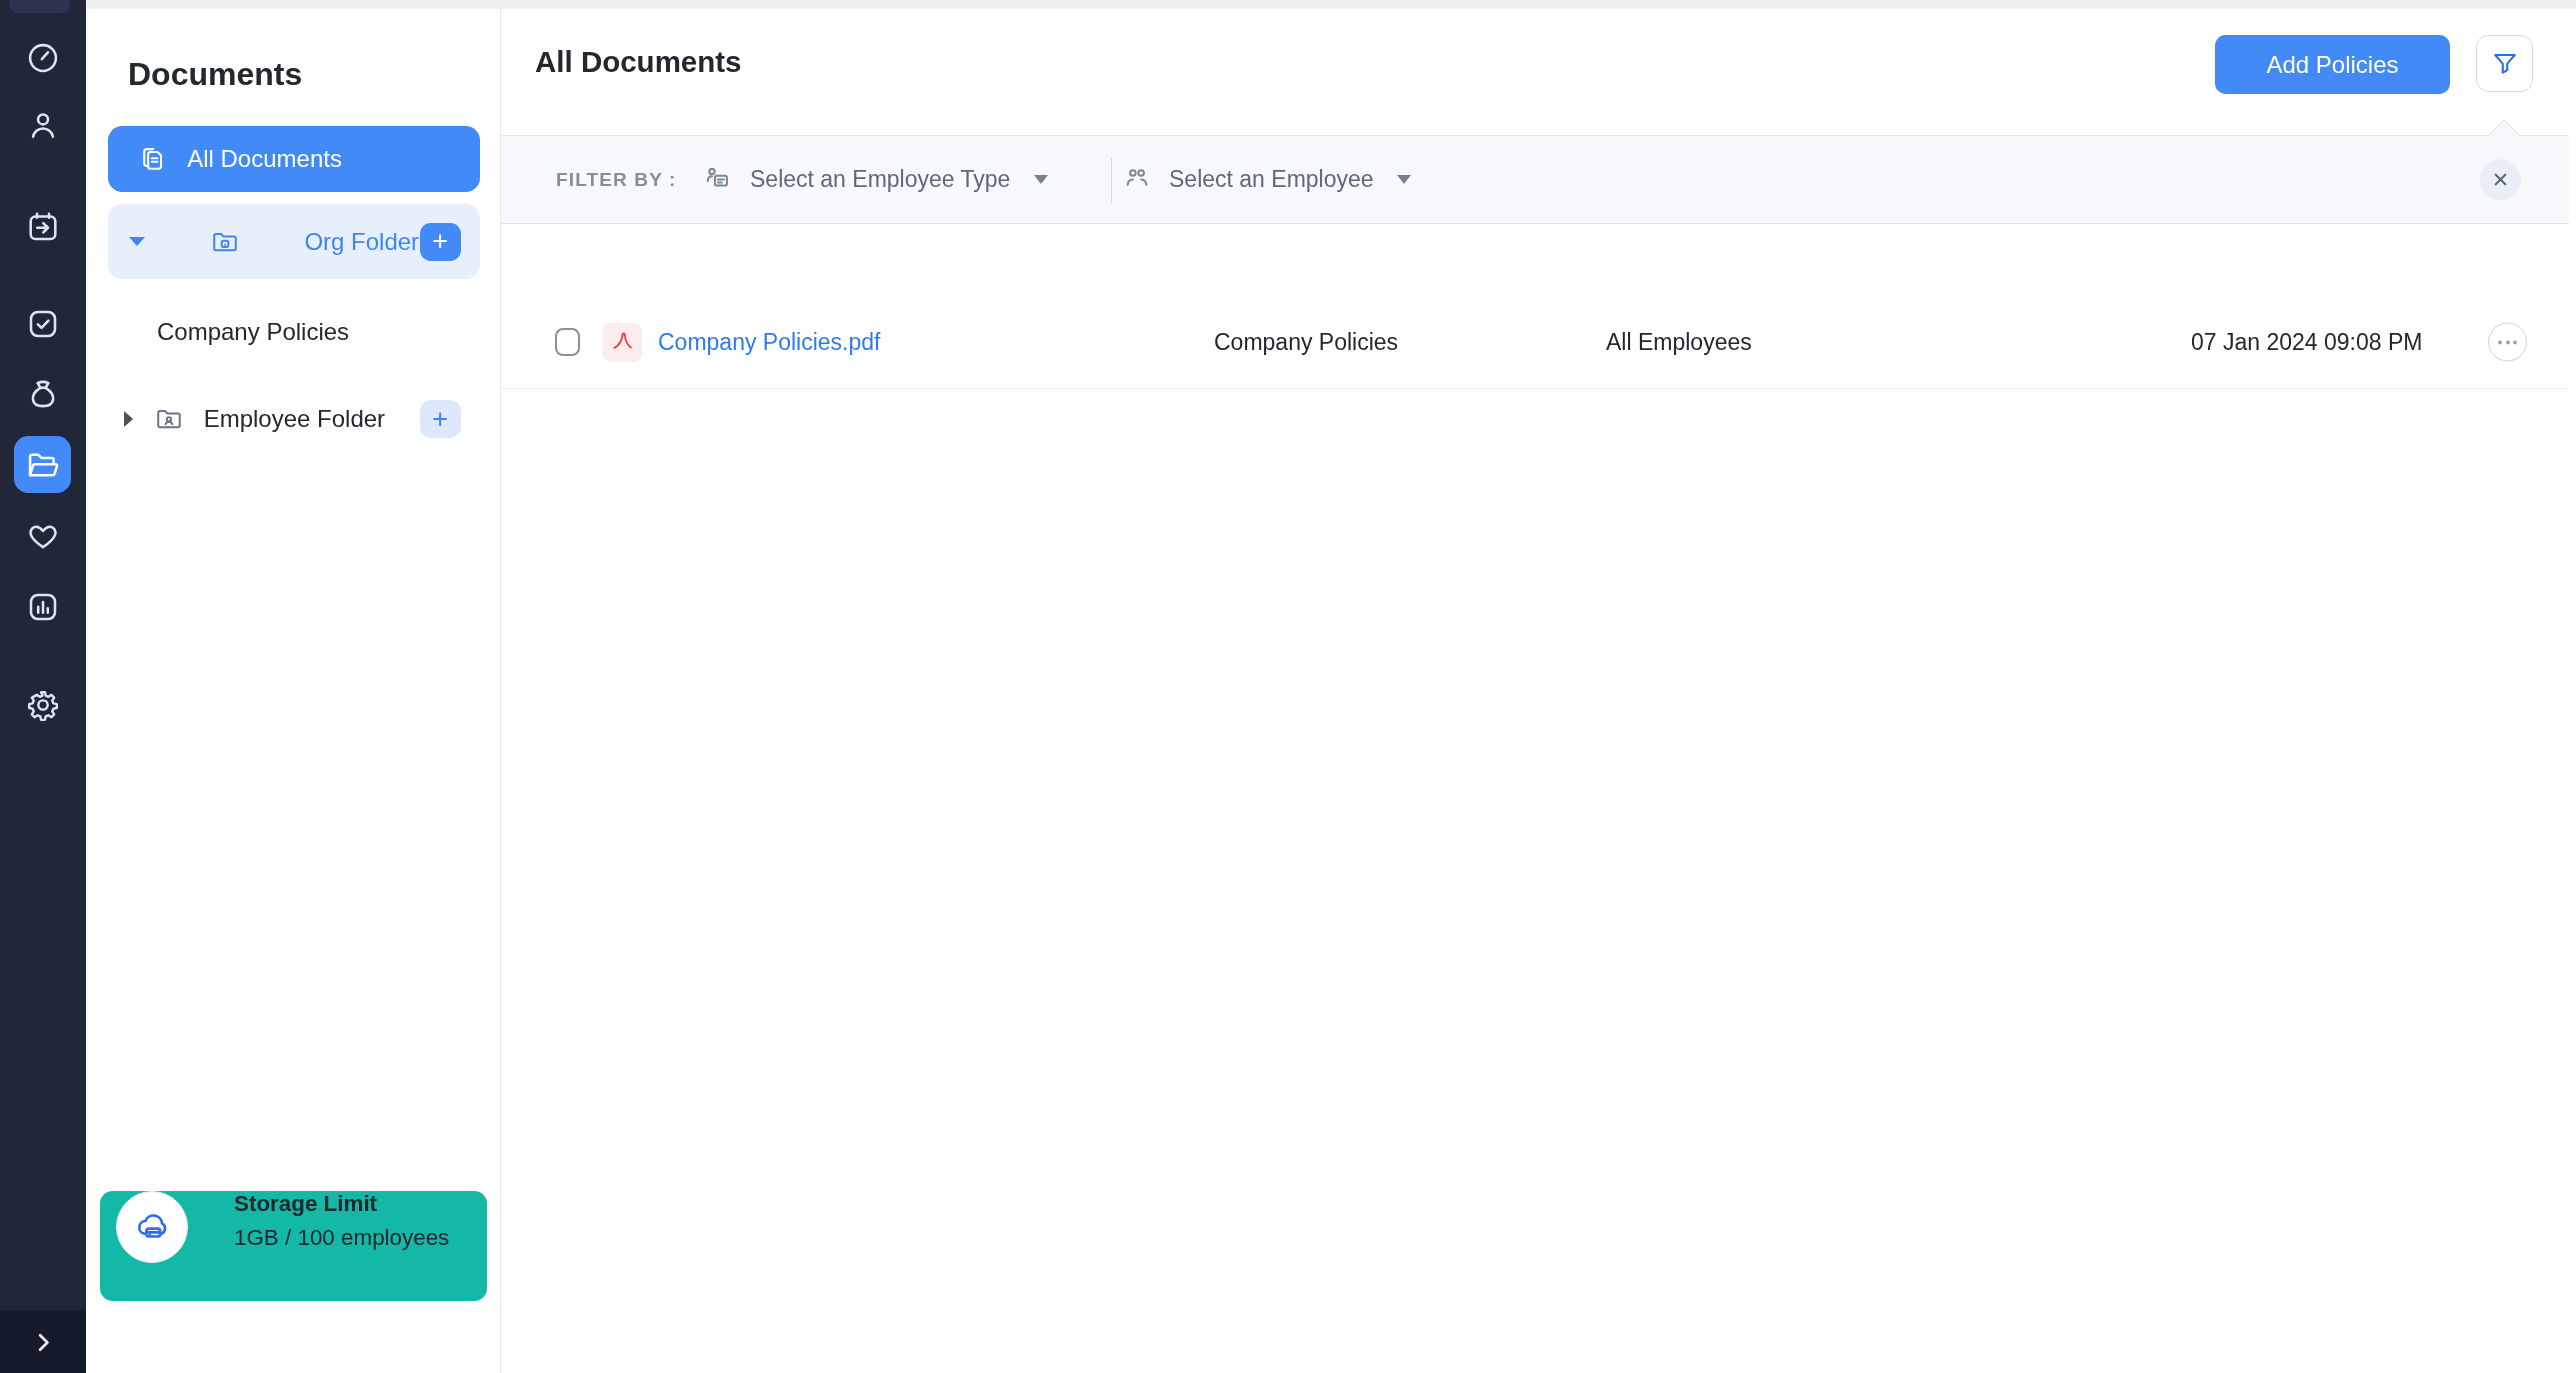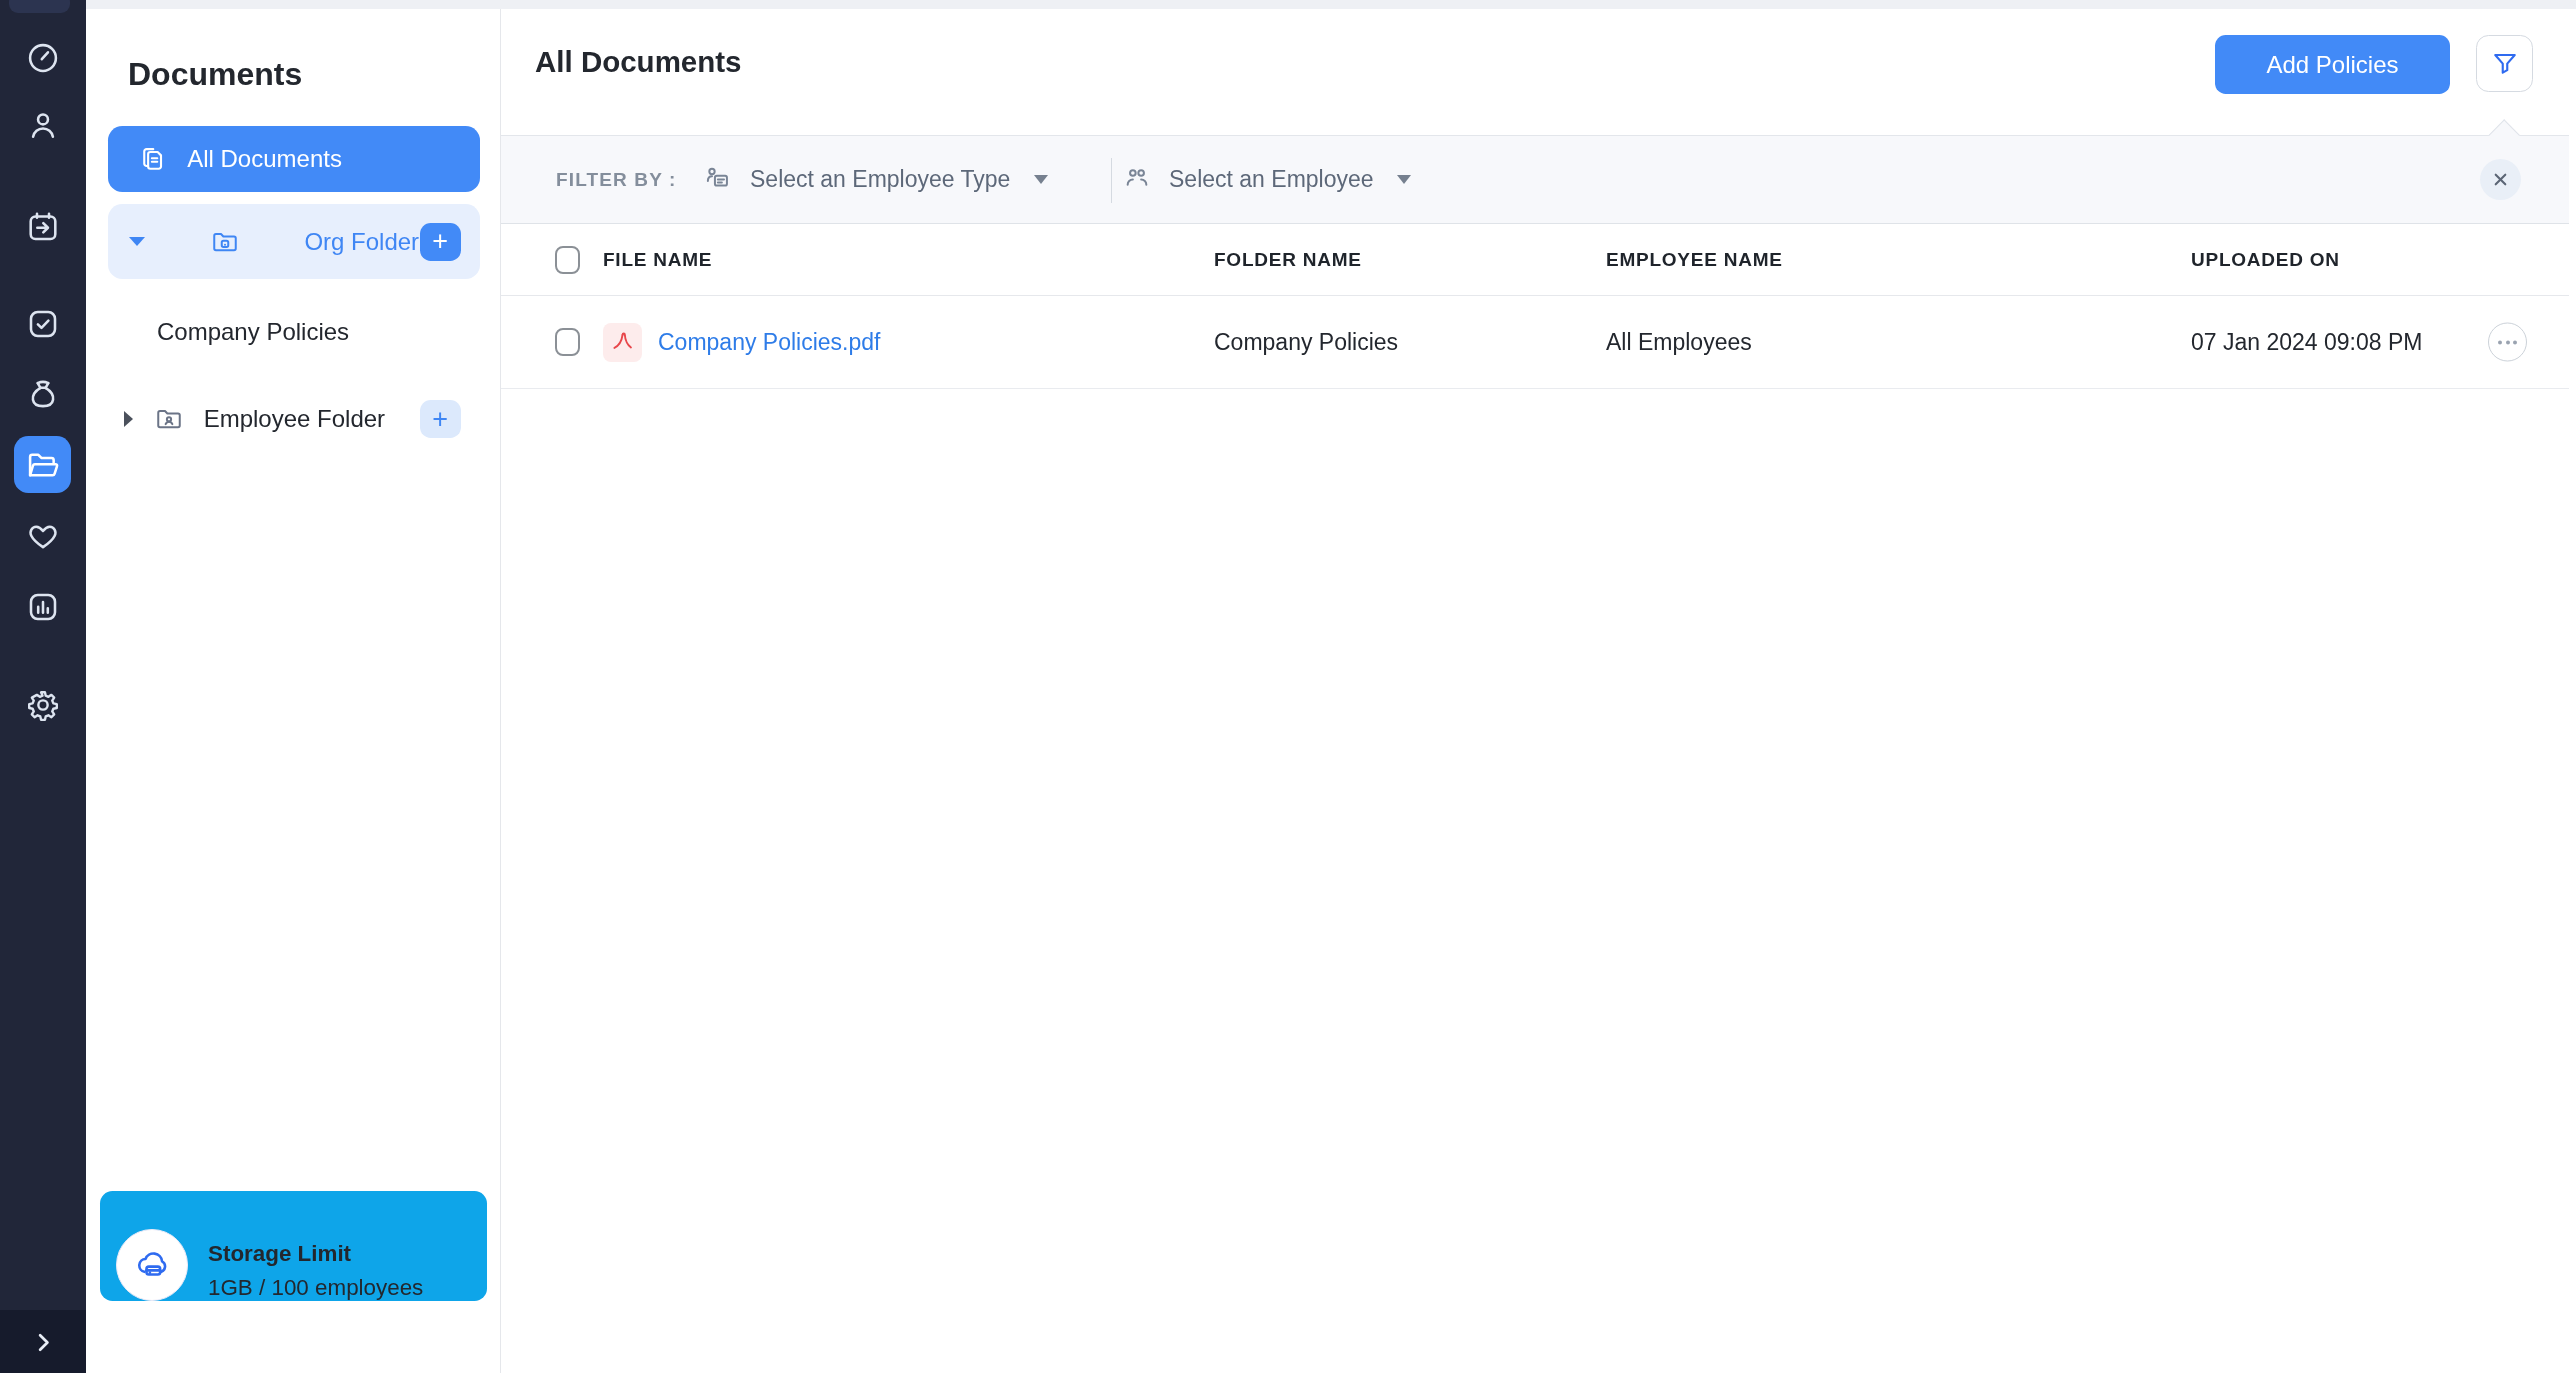--- a/index.html
+++ b/index.html
@@ -39,22 +39,22 @@
               display:flex; align-items:center; justify-content:center; font-size:27px; line-height:1; cursor:pointer; }
   .plus-solid { background:#428af7; color:#ffffff; }
   .plus-light { background:#dce9fc; color:#3f86f4; }
   .sb-child { position:absolute; left:71px; top:302px; height:41px; display:flex; align-items:center;
               font-size:24px; color:#23272e; cursor:pointer; }
   .sb-emp { position:absolute; left:21.5px; right:19.7px; top:385px; height:50px; display:flex; align-items:center;
             padding-left:16px; color:#23272e; cursor:pointer; }
   .sb-emp svg { width:30px; height:30px; color:#6b7487; }
   .sb-emp .lbl { font-size:24px; margin-left:19.7px; }
 
-  .storage-card { position:absolute; left:14.3px; right:13.4px; top:1182px; height:110px; background:#0ea5e9; border-radius:12.5px;
-                  display:flex; align-items:flex-end; padding-left:16px; }
+  .storage-card { position:absolute; left:14.3px; right:13.4px; top:1182px; height:110px; background:#14b8a6; border-radius:12.5px;
+                  display:flex; align-items:flex-start; padding-left:16px;gap:26px; }
   .storage-circle { width:72px; height:72px; border-radius:50%; background:#ffffff; border:1.8px solid #eceaf8;
                     display:flex; align-items:center; justify-content:center; color:#2f6bf0; }
   .storage-circle svg { width:39px; height:39px; }
   .storage-text { margin-left:19.7px; }
   .storage-title { font-size:22.4px; font-weight:600; color:#23272e; }
   .storage-value { font-size:22.4px; color:#23272e; margin-top:8px; }
   .trash-bar { position:absolute; left:0; right:0; top:1300px; height:65px; background:#e4edfb; display:flex;
                align-items:center; padding-left:42px; color:#3f86f4; cursor:pointer; }
   .trash-bar svg { width:29px; height:29px; }
   .trash-bar .lbl { font-size:25px; font-weight:500; margin-left:16px; }
@@ -275,29 +275,20 @@
         <span class="sel-caret"></span>
       </div>
 
       <button class="close-btn">
         <svg viewBox="0 0 24 24" fill="none" stroke="currentColor" stroke-width="2.2" stroke-linecap="round">
             <path d="M7 7l10 10M17 7L7 17"></path>
           </svg>
       </button>
     </div>
 
-    <div class="thead">
-      <div class="cell c-check">
-          <span class="cbx"></span>
-        </div>
-      <div class="cell c-file th">FILE NAME</div>
-      <div class="cell c-folder th">FOLDER NAME</div>
-      <div class="cell c-emp th">EMPLOYEE NAME</div>
-      <div class="cell c-upl th">UPLOADED ON</div>
-    </div>
 
     <div class="trow">
       <div class="cell c-check">
           <span class="cbx"></span>
         </div>
       <div class="cell c-file">
         <span class="pdf-chip">
           <svg viewBox="0 0 24 24" fill="none" stroke="#e8474b" stroke-width="1.7" stroke-linecap="round">
               <path d="M4.8 16.8c3.6-1.6 6.5-6 7.3-11.7"></path>
               <path d="M12.1 5.1c.1-1.5 1.9-1.4 2 .1.2 4.9 2.9 9.4 5.4 11.2"></path>

